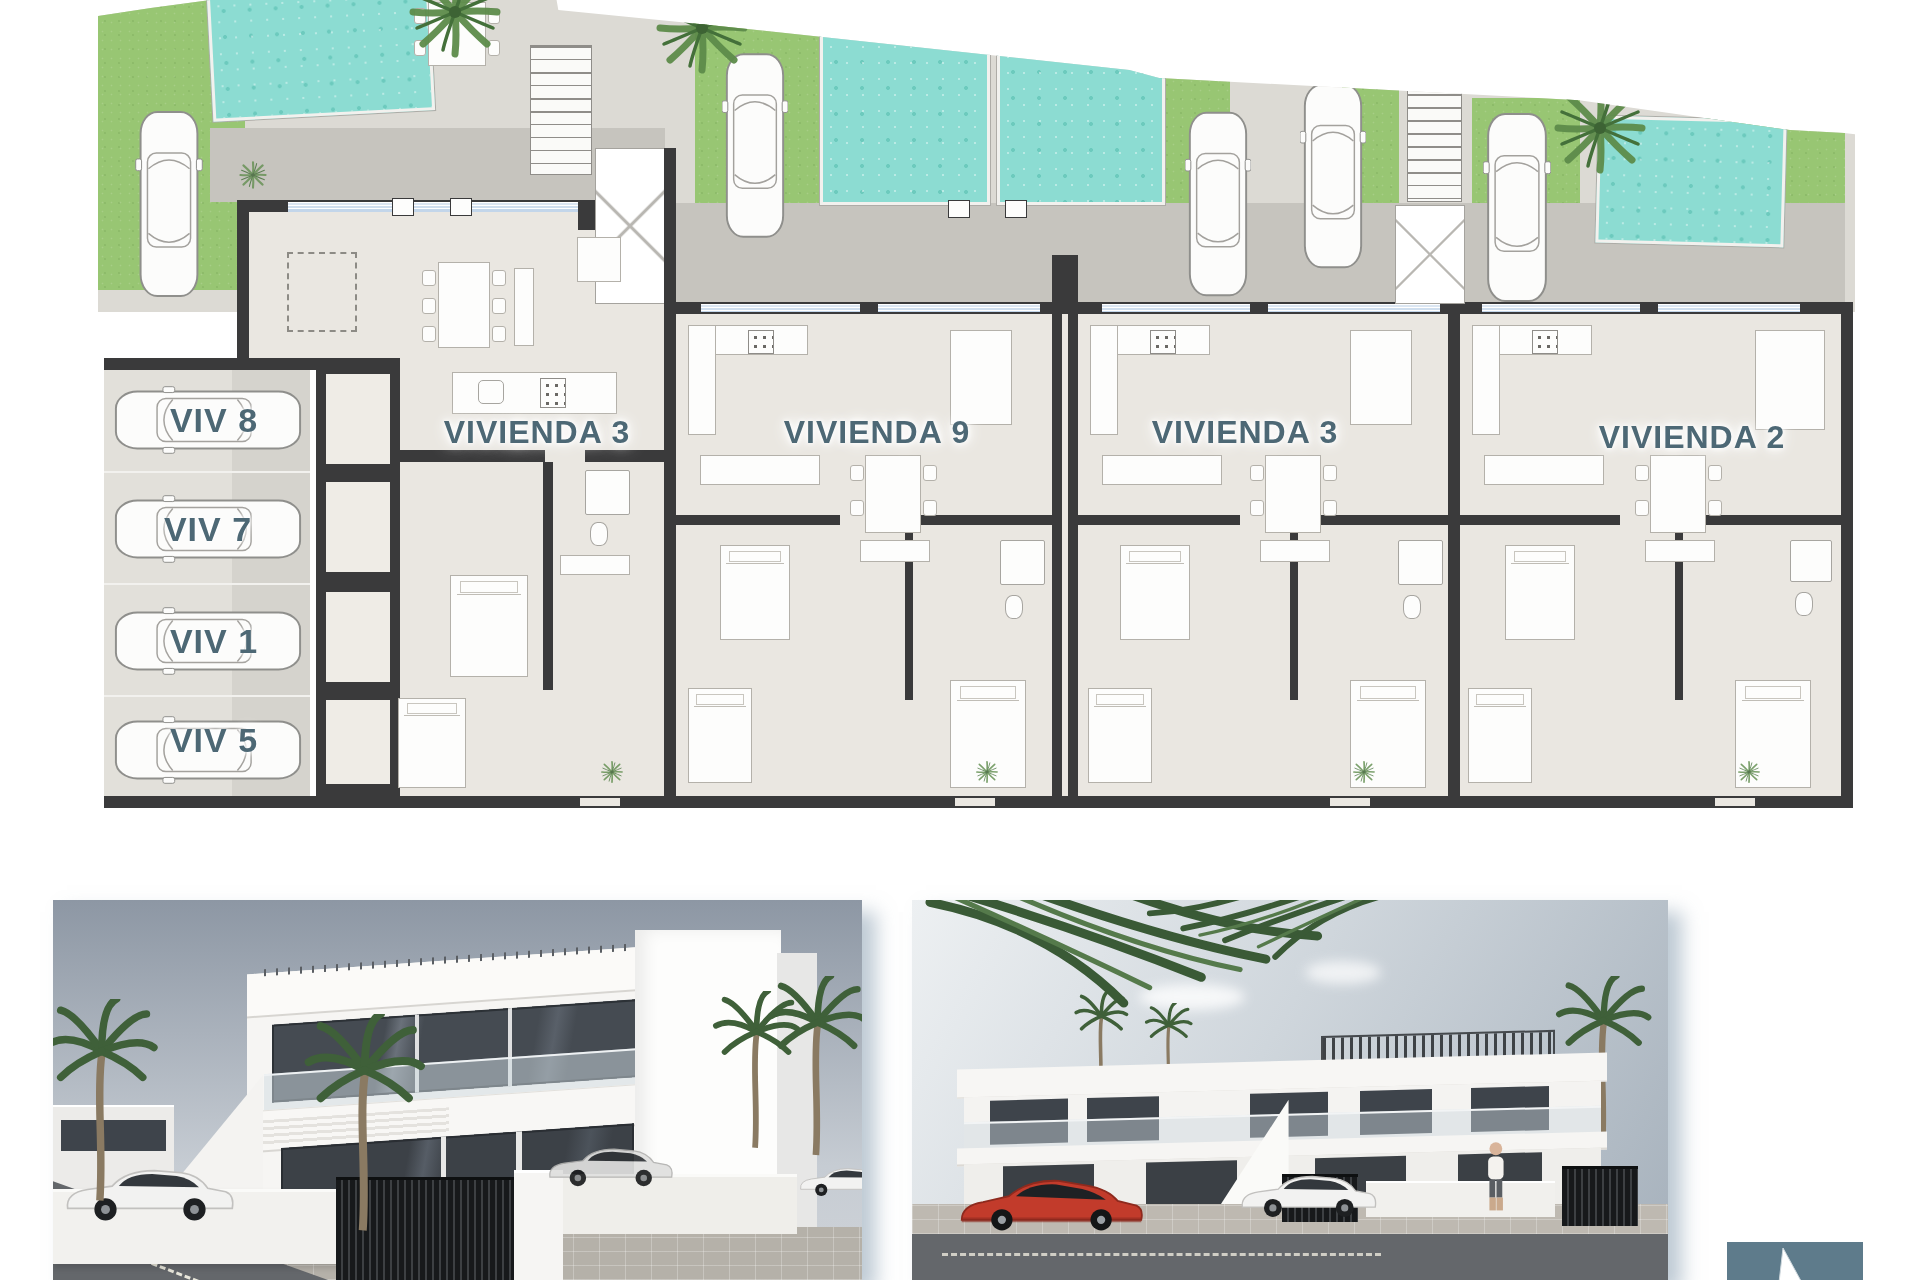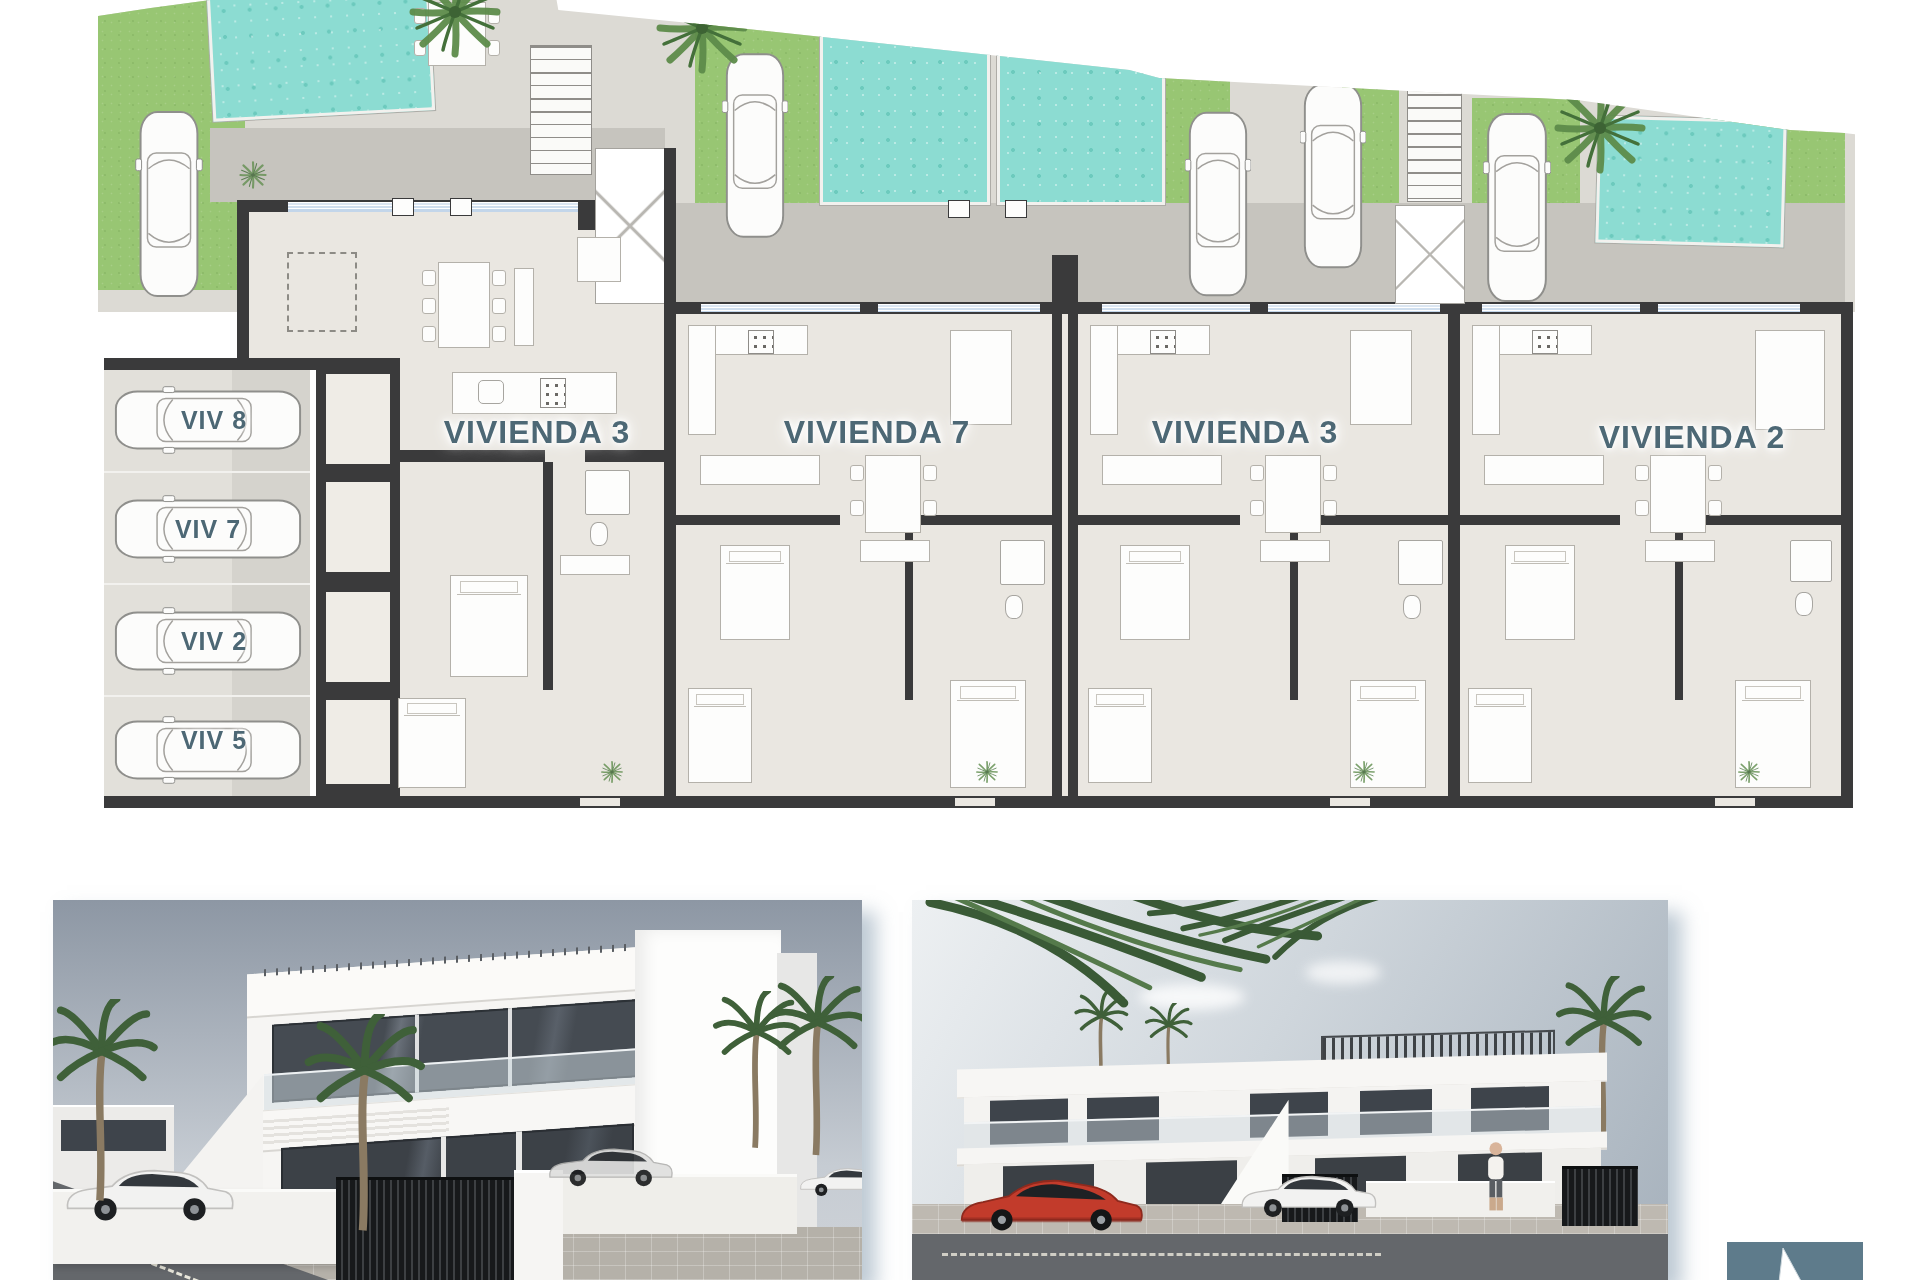--- a/index.html
+++ b/index.html
@@ -19,21 +19,21 @@
   .pool{background:var(--pool);background-image:radial-gradient(rgba(255,255,255,.4) 12%,transparent 14%),radial-gradient(rgba(70,180,165,.45) 10%,transparent 12%);background-size:16px 16px,26px 26px;border:3px solid #f2f1ee;box-shadow:0 0 0 1px #aeaca7;box-sizing:border-box}
   .furn{background:#fdfdfc;border:1px solid #b4b1aa;box-sizing:border-box}
   .bed{background:#fdfdfc;border:1px solid #b4b1aa;box-sizing:border-box}
   .bed::after{content:"";position:absolute;left:8%;right:8%;top:18%;height:1px;background:#c0bdb6}
   .bed::before{content:"";position:absolute;left:12%;right:12%;top:5%;height:10%;border:1px solid #c9c6bf}
   .glz{background:linear-gradient(180deg,#fff 0 1px,#dbe6f2 1px 3px,#fff 3px 4px,#cfdeee 4px 6px,#fff 6px 7px,#c3d6ea 7px 100%)}
   .stairs{background:#fafaf8;border:1px solid #8f8d89;background-image:repeating-linear-gradient(180deg,#8f8d89 0 1.5px,transparent 1.5px 13px);box-sizing:border-box}
   .void{background:#fff;border:1px solid #a5a39e;box-sizing:border-box;background-image:linear-gradient(45deg,transparent 48.5%,#b9b7b2 49.5%,#b9b7b2 50.5%,transparent 51.5%),linear-gradient(-45deg,transparent 48.5%,#b9b7b2 49.5%,#b9b7b2 50.5%,transparent 51.5%)}
   .unit-label{font-weight:700;font-size:32px;letter-spacing:1px;color:var(--label);white-space:nowrap;
     text-shadow:0 0 5px #fff,0 0 9px #fff,0 0 14px #fff,0 0 20px #fff;transform:translate(-50%,-50%);z-index:30}
-  .stall-label{font-weight:700;font-size:25px;letter-spacing:1px;color:var(--label);white-space:nowrap;
+  .stall-label{font-weight:700;font-size:34px;letter-spacing:1px;color:var(--label);white-space:nowrap;
     text-shadow:0 0 5px #fff,0 0 9px #fff,0 0 14px #fff;transform:translate(-50%,-50%);z-index:30}
   .render{box-shadow:14px 12px 18px rgba(125,150,170,.5);overflow:hidden}
   .slats{background:repeating-linear-gradient(90deg,#17191b 0 5px,#3d4043 5px 7px);border-top:3px solid #0e1011}
   .hob{background-image:radial-gradient(#6a6864 1.6px,transparent 2px);background-size:9px 9px;background-position:2px 2px;background-repeat:repeat}
   .chair{background:#fdfdfc;border:1px solid #b4b1aa;box-sizing:border-box;border-radius:3px}
   .fixture{background:#fdfdfc;border:1px solid #a7a5a0;box-sizing:border-box;border-radius:2px}
   .dash{border:2px dashed #8d8b85;box-sizing:border-box}
   .paver{background-image:repeating-linear-gradient(90deg,rgba(255,255,255,.25) 0 1px,transparent 1px 26px),repeating-linear-gradient(0deg,rgba(255,255,255,.25) 0 1px,transparent 1px 14px)}
 </style>
 </head>
@@ -327,21 +327,21 @@
         <use href="#palmtop"></use>
       </svg>
     <svg class="a" style="left:1352px;top:760px;width:24px;height:24px;opacity:.85">
         <use href="#palmtop"></use>
       </svg>
     <svg class="a" style="left:1737px;top:760px;width:24px;height:24px;opacity:.85">
         <use href="#palmtop"></use>
       </svg>
 
     <div class="a unit-label" style="left:537px;top:432px">VIVIENDA 3</div>
-    <div class="a unit-label" style="left:877px;top:432px">VIVIENDA 7</div>
+    <div class="a unit-label" style="left:877px;top:432px">VIVIENDA 9</div>
     <div class="a unit-label" style="left:1245px;top:432px">VIVIENDA 3</div>
     <div class="a unit-label" style="left:1692px;top:437px">VIVIENDA 2</div>
   </div>
 
   <div class="a" id="parking" style="left:104px;top:370px;width:206px;height:426px;background:var(--parking-right)">
     <div class="a" style="left:0;top:0;width:128px;height:426px;background:var(--parking-left)"></div>
     <div class="a" style="left:0;top:101px;width:206px;height:2px;background:#f2f1ee"></div>
     <div class="a" style="left:0;top:213px;width:206px;height:2px;background:#f2f1ee"></div>
     <div class="a" style="left:0;top:325px;width:206px;height:2px;background:#f2f1ee"></div>
 
@@ -353,21 +353,21 @@
       </svg>
     <svg class="a" style="left:8px;top:233px;width:192px;height:76px">
         <use href="#carh"></use>
       </svg>
     <svg class="a" style="left:8px;top:342px;width:192px;height:76px">
         <use href="#carh"></use>
       </svg>
 
     <div class="a stall-label" style="left:110px;top:50px">VIV 8</div>
     <div class="a stall-label" style="left:104px;top:159px">VIV 7</div>
-    <div class="a stall-label" style="left:110px;top:271px">VIV 2</div>
+    <div class="a stall-label" style="left:110px;top:271px">VIV 1</div>
     <div class="a stall-label" style="left:110px;top:370px">VIV 5</div>
   </div>
 
   <div class="a render" id="render-left" style="left:53px;top:900px;width:809px;height:380px;background:linear-gradient(180deg,var(--sky-top) 0%,var(--sky-bottom) 70%,#cfd3d8 100%)">
     <div class="a" style="left:0;top:54%;width:15%;height:22%;background:#ecebe9;border-top:2px solid #fff"></div>
     <div class="a" style="left:1%;top:58%;width:13%;height:8%;background:var(--glass-dark)"></div>
 
     <div class="a" style="left:24%;top:10%;width:52%;height:86%;transform:skewY(-4deg);transform-origin:100% 40%">
       <div class="a" style="left:0;top:2%;width:100%;height:96%;background:var(--render-building)"></div>
       <div class="a" style="left:0;top:2%;width:100%;height:13%;background:#fbfaf8;border-bottom:2px solid #d7d5d1"></div>

